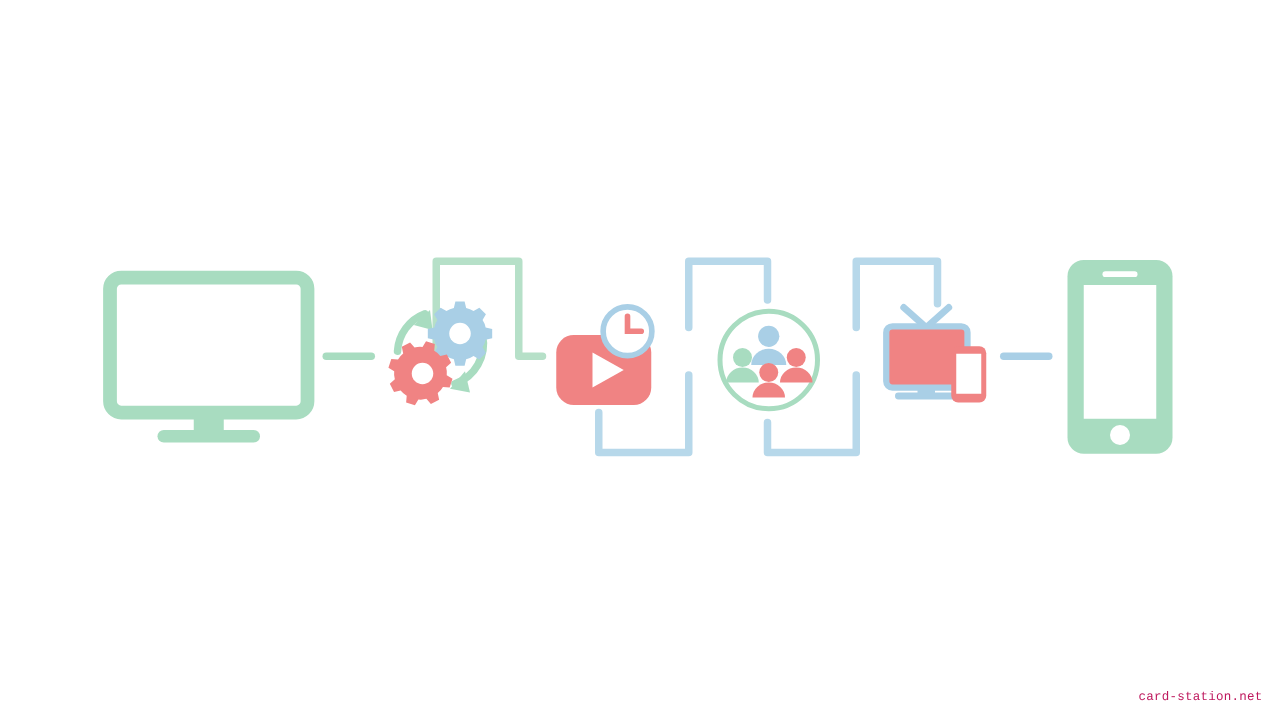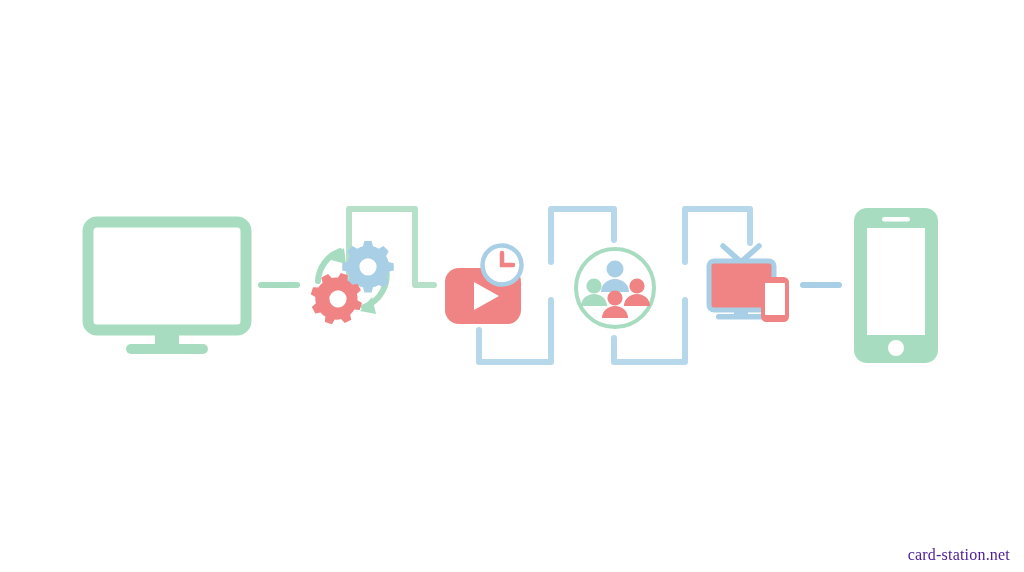--- a/index.html
+++ b/index.html
@@ -22,23 +22,23 @@
     left: 0;
     top: 0;
     width: 1024px;
     height: 572px;
     display: block;
   }
   #watermark {
     position: absolute;
     right: 14px;
     bottom: 8px;
-    font-family: Liberation Serif, serif;
-    font-size: 16px;
-    color: #4c1d95;
+    font-family: Liberation Mono, monospace;
+    font-size: 10px;
+    color: #be185d;
     letter-spacing: 0.2px;
     user-select: none;
     white-space: nowrap;
   }
 </style>
 </head>
 <body>
 
 <div id="stage">
 

